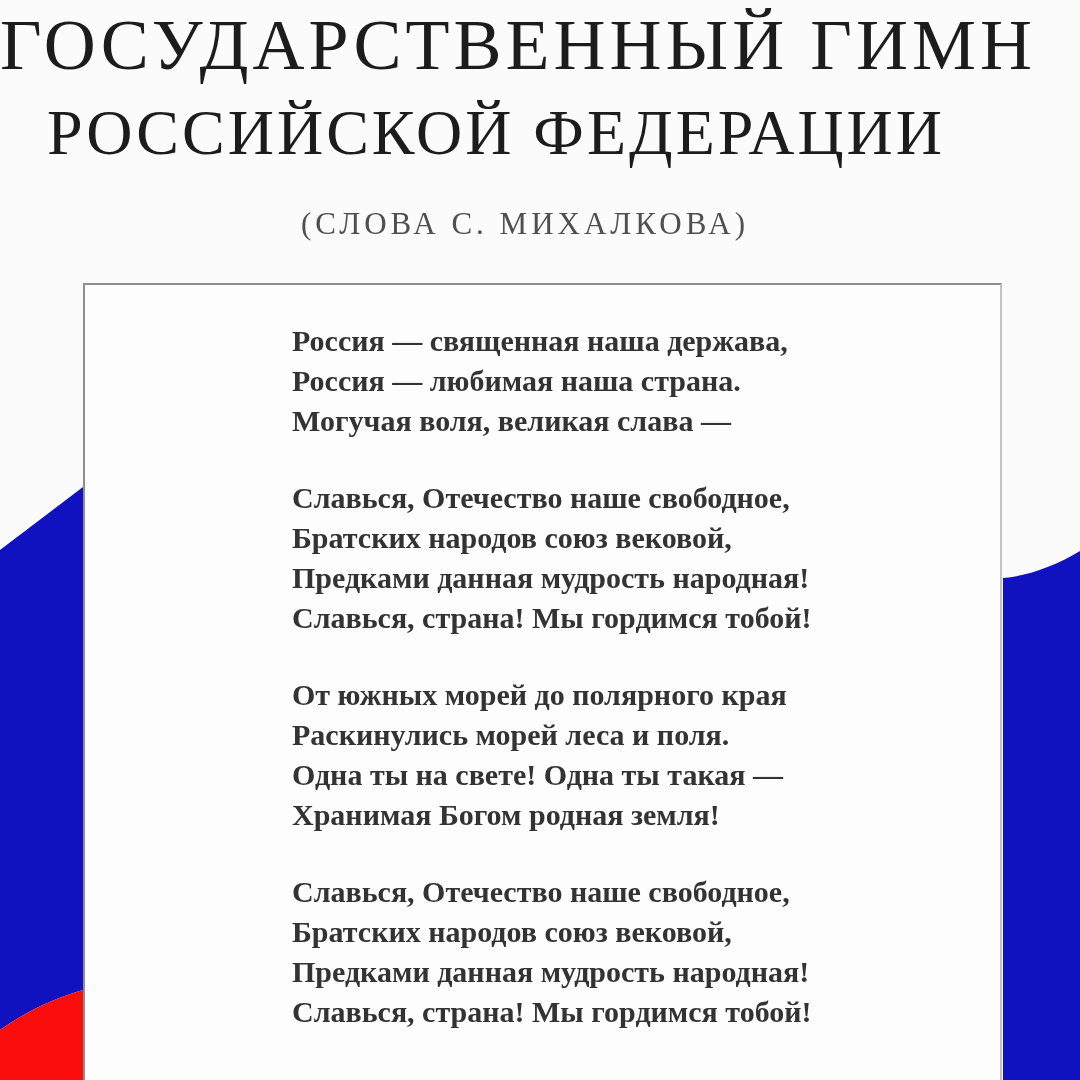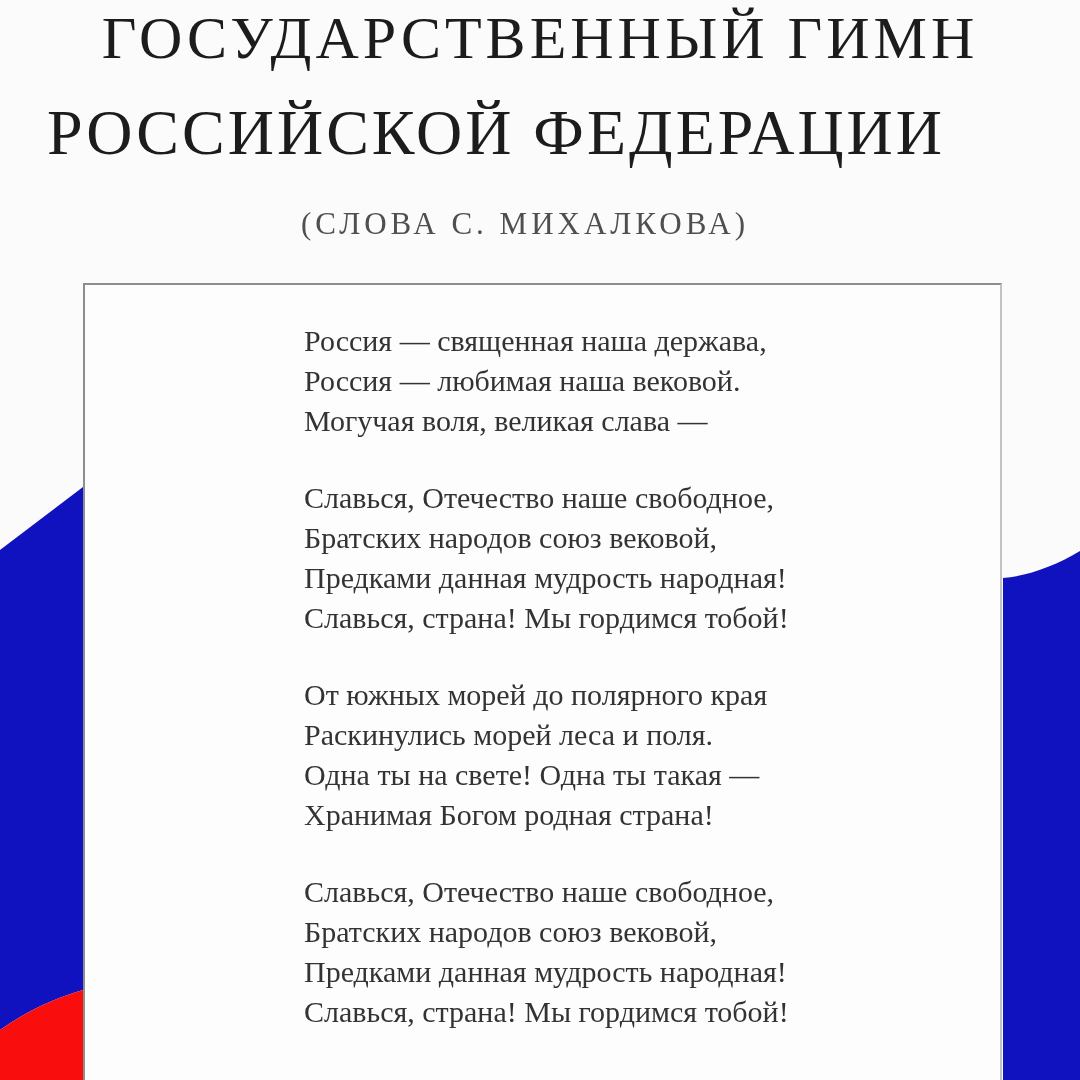--- a/index.html
+++ b/index.html
@@ -16,22 +16,22 @@
   html,body{margin:0;padding:0;}
   body{
     width:1080px;height:1080px;
     background:var(--bg);
     position:relative;
     overflow:hidden;
     font-family:"Liberation Serif", serif;
   }
   .title-line1{
     position:absolute;top:4px;left:0;width:1080px;
-    text-align:center;white-space:nowrap;
-    font-size:60px;font-weight:400;
+    text-align:left;white-space:nowrap;
+    font-size:72px;font-weight:400;
     letter-spacing:4px;
     color:var(--title-color);
   }
   .title-line2{
     position:absolute;top:96px;left:0;width:992px;
     text-align:center;white-space:nowrap;
     font-size:64px;font-weight:400;
     letter-spacing:3px;
     color:var(--title-color);
   }
@@ -56,21 +56,21 @@
     border-left:2px solid var(--border-dark);
     border-right:2px solid var(--border-light);
     box-sizing:border-box;
   }
   .verses{
     position:absolute;left:288px;top:321px;
     width:640px;
     font-size:30px;line-height:40px;
     color:var(--body-color);
   }
-  .stanza{margin:0 0 37px 16px;}
+  .stanza{margin:0 0 37px 4px;font-weight:bold;}
   .verse-line{white-space:nowrap;}
 </style>
 </head>
 <body>
 
 <div class="stripe stripe-left">
   <svg viewBox="0 0 83 1080" preserveAspectRatio="none">
     <path class="flag-blue" d="M0,550 L83,487 L83,990 C55,998 25,1012 0,1030 Z"></path>
     <path class="flag-red" d="M0,1030 C25,1012 55,998 83,990 L83,1080 L0,1080 Z"></path>
   </svg>
@@ -83,34 +83,34 @@
 
 <div class="title-line1">ГОСУДАРСТВЕННЫЙ ГИМН</div>
 <div class="title-line2">РОССИЙСКОЙ ФЕДЕРАЦИИ</div>
 <div class="subtitle">(СЛОВА С. МИХАЛКОВА)</div>
 
 <div class="panel"></div>
 
 <div class="verses">
   <div class="stanza">
     <div class="verse-line">Россия — священная наша держава,</div>
-    <div class="verse-line">Россия — любимая наша вековой.</div>
+    <div class="verse-line">Россия — любимая наша страна.</div>
     <div class="verse-line">Могучая воля, великая слава —</div>
   </div>
   <div class="stanza">
     <div class="verse-line">Славься, Отечество наше свободное,</div>
     <div class="verse-line">Братских народов союз вековой,</div>
     <div class="verse-line">Предками данная мудрость народная!</div>
     <div class="verse-line">Славься, страна! Мы гордимся тобой!</div>
   </div>
   <div class="stanza">
     <div class="verse-line">От южных морей до полярного края</div>
     <div class="verse-line">Раскинулись морей леса и поля.</div>
     <div class="verse-line">Одна ты на свете! Одна ты такая —</div>
-    <div class="verse-line">Хранимая Богом родная страна!</div>
+    <div class="verse-line">Хранимая Богом родная земля!</div>
   </div>
   <div class="stanza">
     <div class="verse-line">Славься, Отечество наше свободное,</div>
     <div class="verse-line">Братских народов союз вековой,</div>
     <div class="verse-line">Предками данная мудрость народная!</div>
     <div class="verse-line">Славься, страна! Мы гордимся тобой!</div>
   </div>
 </div>
 
 </body></html>

